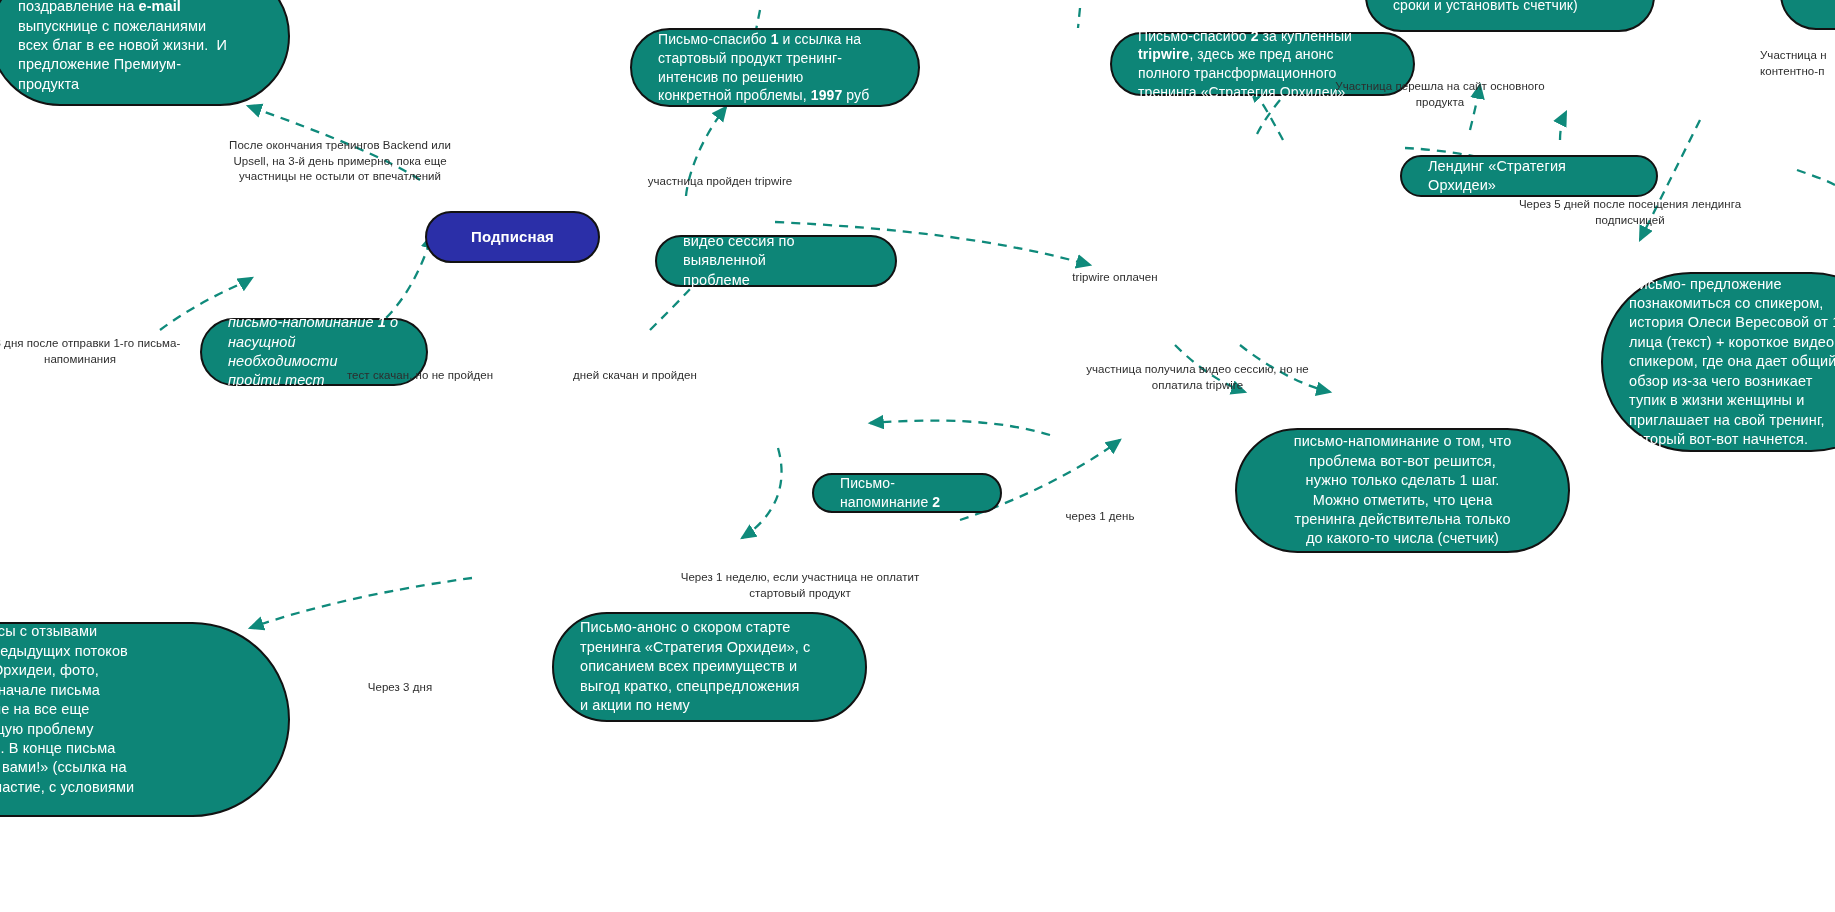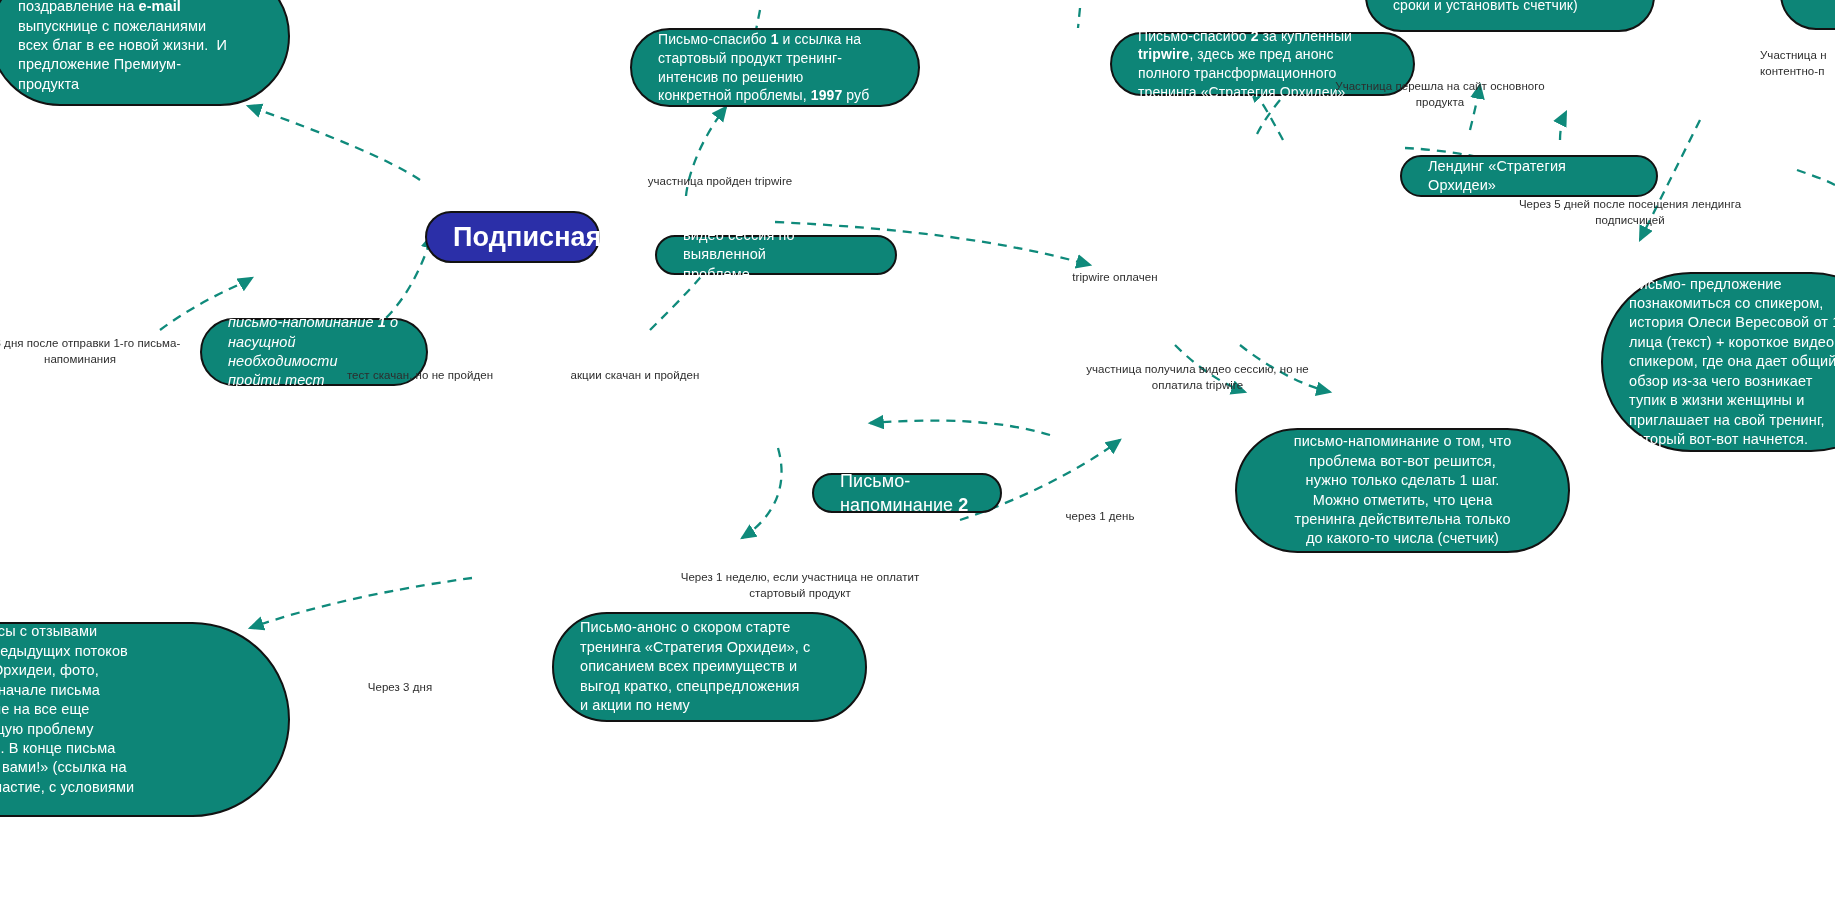--- a/index.html
+++ b/index.html
@@ -147,40 +147,40 @@
       Лендинг «Стратегия Орхидеи»
     </span>
   </div>
 
   <div class="node node-teal" style="left:1601px; top:272px; width:300px; height:180px;">
     <span class="txt" style="font-size:14.5px;">
       Письмо- предложение<br>познакомиться со спикером,<br>история Олеси Вересовой от 1<br>лица (текст) + короткое видео со<br>спикером, где она дает общий<br>обзор из-за чего возникает<br>тупик в жизни женщины и<br>приглашает на свой тренинг,<br>который вот-вот начнется.
     </span>
   </div>
 
-  <div class="node node-blue" style="left:425px; top:211px; width:175px; height:52px; font-size:27px;">
+  <div class="node node-blue" style="left:425px; top:211px; width:175px; height:52px; font-size:15px;">
     <span class="txt" style="text-align:center;">
       Подписная
     </span>
   </div>
 
-  <div class="node node-teal" style="left:655px; top:235px; width:242px; height:40px;justify-content:center;">
+  <div class="node node-teal" style="left:655px; top:235px; width:242px; height:52px;justify-content:center;">
     <span class="txt" style="font-size:14.5px;">
       видео сессия по выявленной<br>проблеме
     </span>
   </div>
 
   <div class="node node-teal" style="left:200px; top:318px; width:228px; height:68px;font-style:italic;">
     <span class="txt" style="font-size:14.5px;">
       письмо-напоминание <b>1</b> о<br>насущной необходимости<br>пройти тест
     </span>
   </div>
 
   <div class="node node-teal" style="left:812px; top:473px; width:190px; height:40px; justify-content:flex-start;">
-    <span class="txt" style="font-size:18px;">
+    <span class="txt" style="font-size:14px;">
       Письмо-напоминание <b>2</b>
     </span>
   </div>
 
   <div class="node node-teal" style="left:1235px; top:428px; width:335px; height:125px;">
     <span class="txt" style="font-size:14.5px;text-align:center;">
       письмо-напоминание о том, что<br>проблема вот-вот решится,<br>нужно только сделать 1 шаг.<br>Можно отметить, что цена<br>тренинга действительна только<br>до какого-то числа (счетчик)
     </span>
   </div>
 
@@ -189,40 +189,43 @@
       Письмо-анонс о скором старте<br>тренинга «Стратегия Орхидеи», с<br>описанием всех преимуществ и<br>выгод кратко, спецпредложения<br>и акции по нему
     </span>
   </div>
 
   <div class="node node-teal" style="left:-110px; top:622px; width:400px; height:195px;">
     <span class="txt" style="font-size:14.5px;">
       Письмо-кейсы с отзывами<br>участниц предыдущих потоков<br>Стратегии Орхидеи, фото,<br>витрины. В начале письма<br>напоминание на все еще<br>существующую проблему<br>подписчицы. В конце письма<br>кнопка «Я с вами!» (ссылка на<br>заявку на участие, с условиями<br>оплаты)
     </span>
   </div>
 
+  <div class="lbl" style="left:210px; top:138px; width:260px;">После окончания тренингов Backend или
+Upsell, на 3-й день примерно, пока еще
+участницы не остыли от впечатлений</div>
 
   <div class="lbl" style="left:610px; top:174px; width:220px;">участница пройден tripwire</div>
 
   <div class="lbl" style="left:1310px; top:79px; width:260px;">Участница перешла на сайт основного
 продукта</div>
 
   <div class="lbl" style="left:1760px; top:48px; width:150px; text-align:left;">Участница н
 контентно-п</div>
 
   <div class="lbl" style="left:1490px; top:197px; width:280px;">Через 5 дней после посещения лендинга
 подписчицей</div>
 
   <div class="lbl" style="left:1030px; top:270px; width:170px;">tripwire оплачен</div>
 
   <div class="lbl" style="left:-55px; top:336px; width:270px;">ез 3 дня после отправки 1-го письма-
 напоминания</div>
 
   <div class="lbl" style="left:310px; top:368px; width:220px;">тест скачан, но не пройден</div>
 
-  <div class="lbl" style="left:535px; top:368px; width:200px;">акции скачан и пройден</div>
+  <div class="lbl" style="left:535px; top:368px; width:200px;">дней скачан и пройден</div>
 
   <div class="lbl" style="left:1055px; top:362px; width:285px;">участница получила видео сессию, но не
 оплатила tripwire</div>
 
   <div class="lbl" style="left:1040px; top:482px; width:120px;margin-top:27px;">через 1 день</div>
 
   <div class="lbl" style="left:650px; top:570px; width:300px;">Через 1 неделю, если участница не оплатит
 стартовый продукт</div>
 
   <div class="lbl" style="left:345px; top:680px; width:110px;">Через 3 дня</div>

